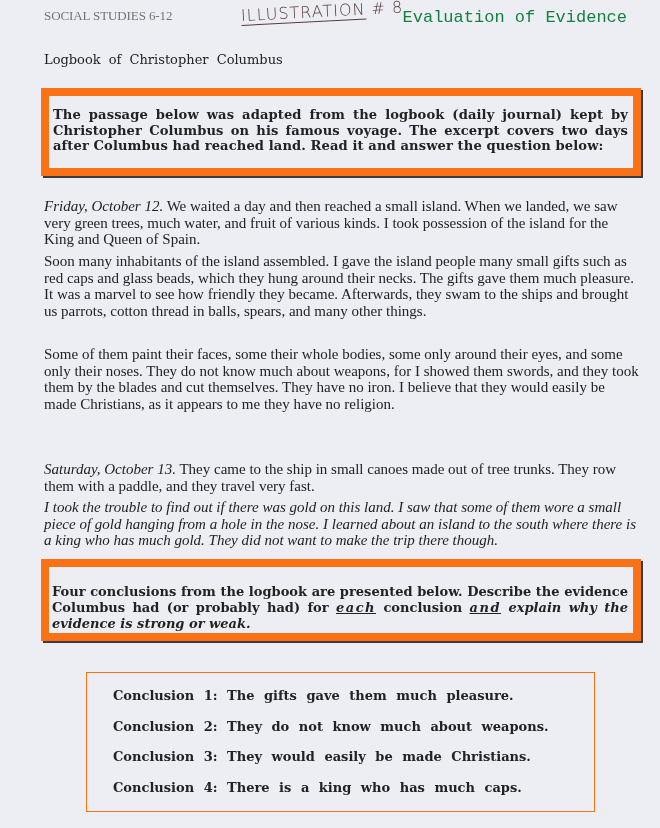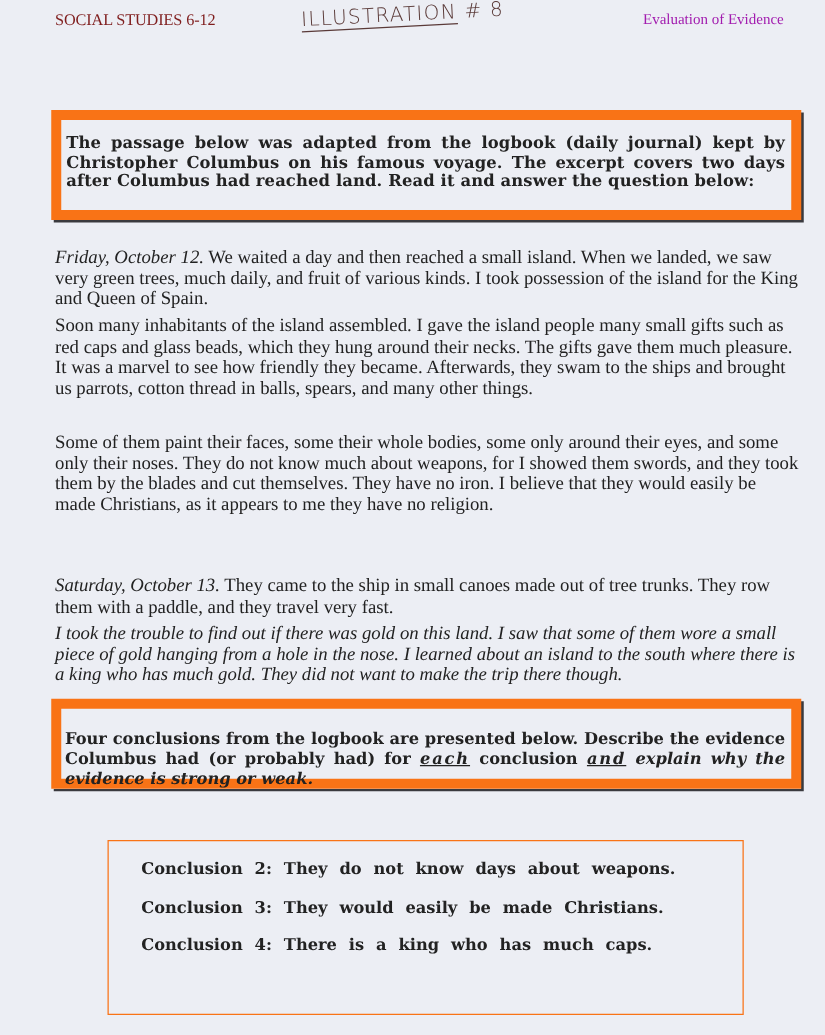--- a/index.html
+++ b/index.html
@@ -7,26 +7,26 @@
     width: 660px; height: 828px; overflow: hidden;
     background: #eceef4;
     color: #1c1c1e;
     position: relative;
     font-family: "DejaVu Serif", serif;
   }
   .page { position: absolute; left: 0; top: 0; width: 660px; height: 828px; }
   .hdr-left {
     position: absolute; left: 44px; top: 8px;
     font-family: "Liberation Serif", serif; font-size: 13px; letter-spacing: -0.1px;
-    color: #7f1d1d;
+    color: #737373;
   }
   .hdr-right {
     position: absolute; right: 33px; top: 8px;
-    font-family: Liberation Serif, serif; font-size: 12px;
-    color: #a21caf;
+    font-family: Liberation Mono, monospace; font-size: 17px;
+    color: #15803d;
   }
   .handwritten {
     position: absolute; left: 241px; top: 6px;
     font-family: "DejaVu Sans", sans-serif; font-size: 16px; letter-spacing: 1px;
     color: #5a3a38; font-weight: 300;
     transform: rotate(-3deg);
     transform-origin: left center;
   }
   .handwritten .u { border-bottom: 1.5px solid #5a3a38; }
   .doc-title {
@@ -47,54 +47,56 @@
     position: absolute; left: 44px; width: 596px;
     font-family: "Liberation Serif", serif; font-size: 15px; line-height: 16.6px;
     color: #222; margin: 0;
   }
   .body-text em { }
   .p1 { top: 198px; }
   .p2 { top: 253px; }
   .p3 { top: 346px; }
   .p4 { top: 461px; }
   .p5 { top: 499px; font-style: italic; }
-  .task-box { left: 41px; top: 559px; width: 600px; height: 72px; padding: 17px 5px 0 3px; box-shadow: 2px 2px 0 #3a3a3e; }
+  .task-box { left: 41px; top: 559px; width: 600px; height: 82px; padding: 17px 5px 0 3px; box-shadow: 2px 2px 0 #3a3a3e; }
   .task-box p {
     margin: 0; font-family: "DejaVu Serif", serif; font-size: 13px; line-height: 16px;
     text-align: justify; text-align-last: left; font-weight: 600; color: #222;
   }
   .task-box .emph { font-style: italic; text-decoration: underline; letter-spacing: 1.5px; }
   .task-box .it { font-style: italic; }
   .concl-box { left: 86px; top: 672px; width: 509px; height: 140px; padding: 15px 0 0 26px; border-width: 1.5px; box-shadow: none; }
   .concl-box .row {
     font-family: "DejaVu Serif", serif; font-size: 13px; font-weight: 600;
     height: 30.7px; line-height: 16px; word-spacing: 5px; color: #222;
   }
 </style>
 </head>
 <body>
 
 <div class="page">
   <div class="hdr-left">SOCIAL STUDIES 6-12</div>
   <div class="handwritten"><span class="u">ILLUSTRATION</span> <span># 8</span></div>
   <div class="hdr-right">Evaluation of Evidence</div>
 
+  <div class="doc-title">Logbook of Christopher Columbus</div>
 
   <div class="box intro-box">
     <p>The passage below was adapted from the logbook (daily journal) kept by Christopher Columbus on his famous voyage. The excerpt covers two days after Columbus had reached land. Read it and answer the question below:</p>
   </div>
 
-  <p class="body-text p1"><em>Friday, October 12.</em><span> We waited a day and then reached a small island. When we landed, we saw very green trees, much daily, and fruit of various kinds. I took possession of the island for the King and Queen of Spain.</span></p>
+  <p class="body-text p1"><em>Friday, October 12.</em><span> We waited a day and then reached a small island. When we landed, we saw very green trees, much water, and fruit of various kinds. I took possession of the island for the King and Queen of Spain.</span></p>
   <p class="body-text p2">Soon many inhabitants of the island assembled. I gave the island people many small gifts such as red caps and glass beads, which they hung around their necks. The gifts gave them much pleasure. It was a marvel to see how friendly they became. Afterwards, they swam to the ships and brought us parrots, cotton thread in balls, spears, and many other things.</p>
   <p class="body-text p3">Some of them paint their faces, some their whole bodies, some only around their eyes, and some only their noses. They do not know much about weapons, for I showed them swords, and they took them by the blades and cut themselves. They have no iron. I believe that they would easily be made Christians, as it appears to me they have no religion.</p>
   <p class="body-text p4"><em>Saturday, October 13.</em><span> They came to the ship in small canoes made out of tree trunks. They row them with a paddle, and they travel very fast.</span></p>
   <p class="body-text p5">I took the trouble to find out if there was gold on this land. I saw that some of them wore a small piece of gold hanging from a hole in the nose. I learned about an island to the south where there is a king who has much gold. They did not want to make the trip there though.</p>
 
   <div class="box task-box">
     <p><span>Four conclusions from the logbook are presented below. Describe the evidence Columbus had (or probably had) for </span><span class="emph">each</span><span> conclusion </span><span class="emph">and</span> <span class="it">explain why the evidence is strong or weak.</span></p>
   </div>
 
   <div class="box concl-box">
-    <div class="row">Conclusion 2: They do not know days about weapons.</div>
+    <div class="row">Conclusion 1: The gifts gave them much pleasure.</div>
+    <div class="row">Conclusion 2: They do not know much about weapons.</div>
     <div class="row">Conclusion 3: They would easily be made Christians.</div>
     <div class="row">Conclusion 4: There is a king who has much caps.</div>
   </div>
 </div>
 
 </body></html>

